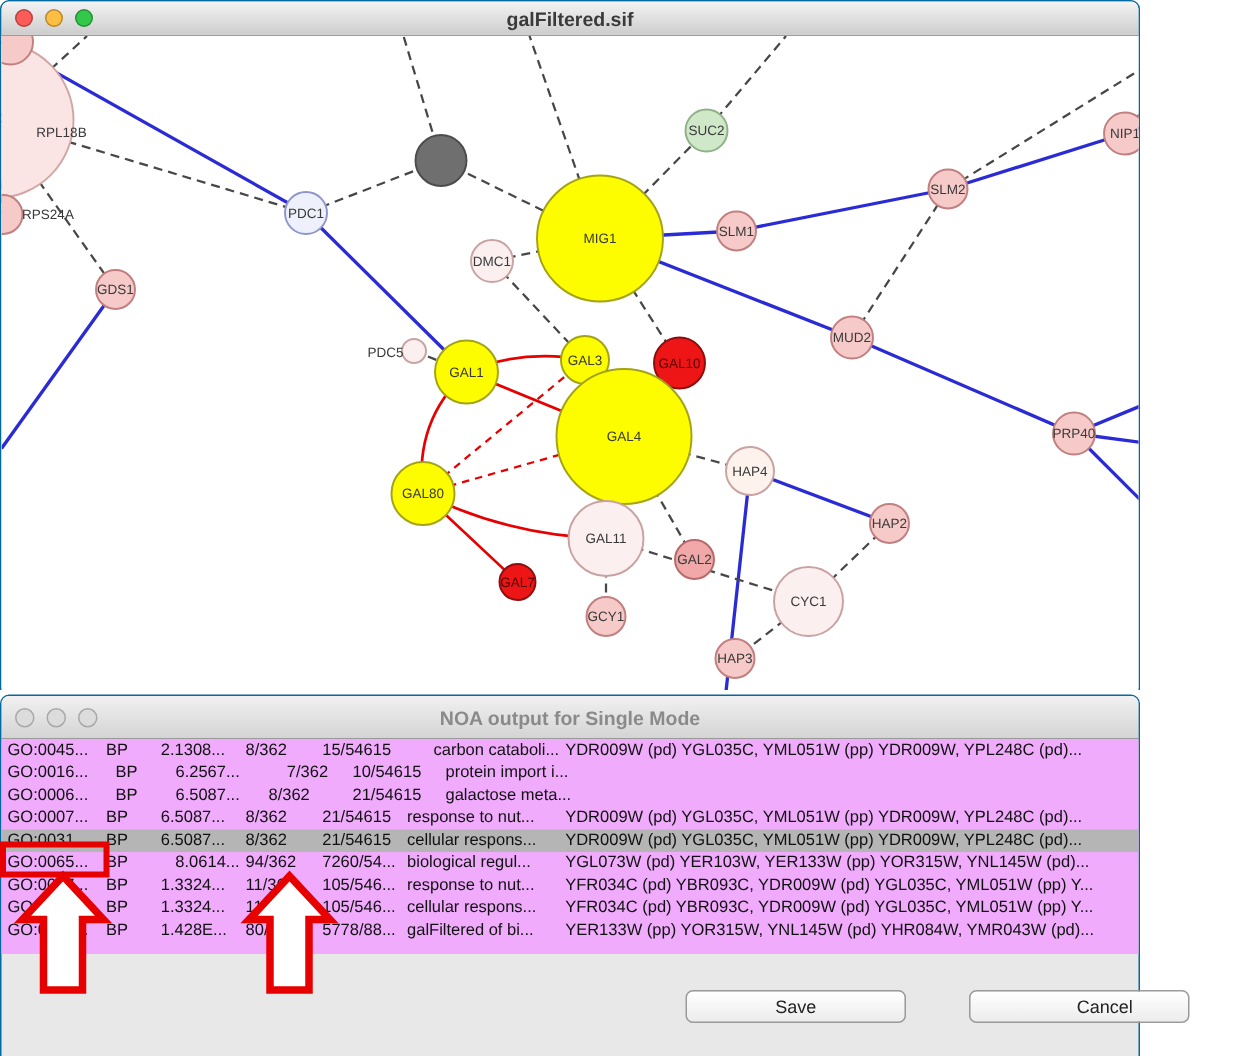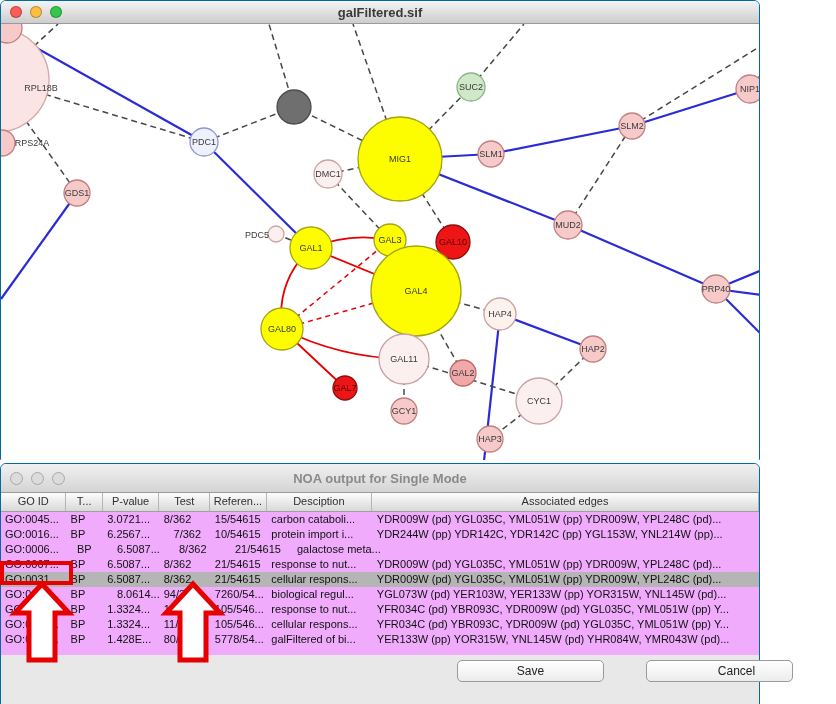--- a/index.html
+++ b/index.html
@@ -172,47 +172,37 @@
   <div class="window" id="bottom-window">
     <div class="titlebar">
       <div class="lights">
         <span class="light inactive"></span>
         <span class="light inactive"></span>
         <span class="light inactive"></span>
       </div>
       <div class="title">NOA output for Single Mode</div>
     </div>
     <div>
-      <div class="thead" id="noa-head">
-          <div class="th" style="width: 72px;">GO ID</div>
-          <div class="th" style="width: 40px;">T...</div>
-          <div class="th" style="width: 62px;">P-value</div>
-          <div class="th" style="width: 56px;">Test</div>
-          <div class="th" style="width: 62px;">Referen...</div>
-          <div class="th" style="width: 116px;">Desciption</div>
-          <div class="th" style="width: 426px;">Associated edges</div>
-        </div>
       <div class="tbody" id="noa-body">
           <div class="tr">
             <div class="td" style="width: 72px;">GO:0045...</div>
             <div class="td" style="width: 40px;">BP</div>
-            <div class="td" style="width: 62px;">3.0721...</div>
+            <div class="td" style="width: 62px;">2.1308...</div>
             <div class="td" style="width: 56px;">8/362</div>
             <div class="td" style="width: 62px;">15/54615</div>
-            <div class="td" style="width: 116px;">carbon cataboli...</div>
+            <div class="td" style="width: 116px; text-align: right;">carbon cataboli...</div>
             <div class="td" style="width: 426px;">YDR009W (pd) YGL035C, YML051W (pp) YDR009W, YPL248C (pd)...</div>
           </div>
           <div class="tr">
             <div class="td" style="width: 72px;">GO:0016...</div>
             <div class="td" style="width: 40px;">BP</div>
             <div class="td" style="width: 62px;">6.2567...</div>
             <div class="td" style="width: 56px; text-align: center;">7/362</div>
             <div class="td" style="width: 62px;">10/54615</div>
             <div class="td" style="width: 116px;">protein import i...</div>
-            <div class="td" style="width: 426px;">YDR244W (pp) YDR142C, YDR142C (pp) YGL153W, YNL214W (pp)...</div>
           </div>
           <div class="tr">
             <div class="td" style="width: 72px;">GO:0006...</div>
             <div class="td" style="width: 40px;">BP</div>
             <div class="td" style="width: 62px;">6.5087...</div>
             <div class="td" style="width: 56px;">8/362</div>
             <div class="td" style="width: 62px;">21/54615</div>
             <div class="td" style="width: 116px;">galactose meta...</div>
           </div>
           <div class="tr">
@@ -258,21 +248,21 @@
             <div class="td" style="width: 56px;">11/362</div>
             <div class="td" style="width: 62px;">105/546...</div>
             <div class="td" style="width: 116px;">cellular respons...</div>
             <div class="td" style="width: 426px;">YFR034C (pd) YBR093C, YDR009W (pd) YGL035C, YML051W (pp) Y...</div>
           </div>
           <div class="tr">
             <div class="td" style="width: 72px;">GO:0050...</div>
             <div class="td" style="width: 40px;">BP</div>
             <div class="td" style="width: 62px;">1.428E...</div>
             <div class="td" style="width: 56px;">80/362</div>
-            <div class="td" style="width: 62px;">5778/54...</div>
+            <div class="td" style="width: 62px;">5778/88...</div>
             <div class="td" style="width: 116px;">galFiltered of bi...</div>
             <div class="td" style="width: 426px;">YER133W (pp) YOR315W, YNL145W (pd) YHR084W, YMR043W (pd)...</div>
           </div>
         </div>
     </div>
     <button class="btn" id="save-btn">Save</button>
     <button class="btn" id="cancel-btn">Cancel</button>
   </div>
 
   <svg class="annot" width="836" height="704">

